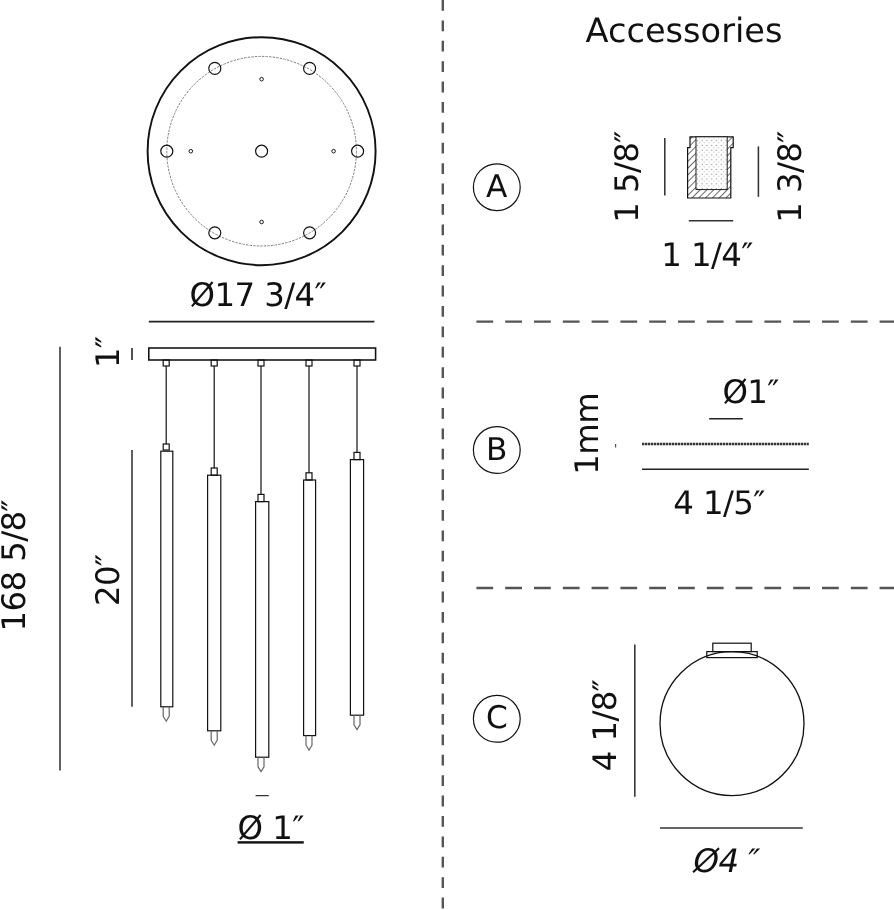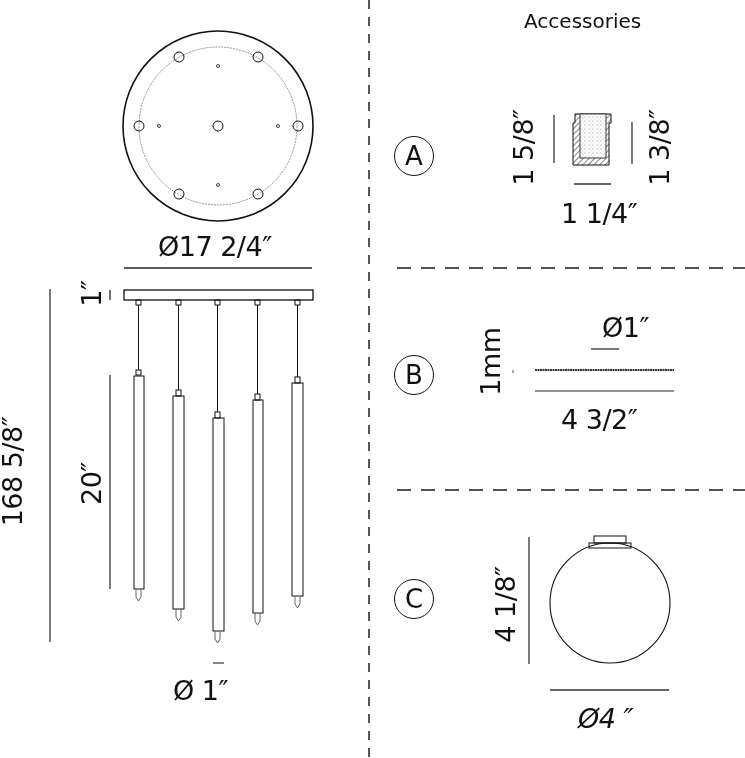--- a/index.html
+++ b/index.html
@@ -5,21 +5,21 @@
   html, body { margin: 0; padding: 0; background: #ffffff; }
   body { width: 745px; height: 758px; position: relative; overflow: hidden;
          font-family: "DejaVu Sans", "Liberation Sans", sans-serif; color: #111; }
   svg { position: absolute; left: 0; top: 0; }
   .lbl { position: absolute; white-space: nowrap; font-size: 27px; line-height: 1; color: #111;
          font-family: "DejaVu Sans", sans-serif; letter-spacing: -0.5px; }
   .vert { transform-origin: center center; transform: rotate(-90deg); }
   .circle-letter { position: absolute; width: 40px; height: 40px; border: 1.5px solid #111;
                    border-radius: 50%; display: flex; align-items: center; justify-content: center;
                    font-size: 26px; box-sizing: border-box; }
-  .title { position: absolute; font-size: 20px; margin-left: 36px; }
+  .title { position: absolute; font-size: 28px; }
 </style>
 </head>
 <body>
 
 <svg width="745" height="758" viewBox="0 0 745 758">
 
   <line x1="369" y1="0" x2="369" y2="758" stroke="#555" stroke-width="2" stroke-dasharray="9,8"></line>
 
   <line x1="397" y1="268" x2="745" y2="268" stroke="#555" stroke-width="2" stroke-dasharray="14,10"></line>
   <line x1="397" y1="490" x2="745" y2="490" stroke="#555" stroke-width="2" stroke-dasharray="14,10"></line>
@@ -111,33 +111,33 @@
 
   <g>
     <rect x="594" y="536" width="32" height="7" fill="none" stroke="#111" stroke-width="1"></rect>
     <rect x="589" y="543" width="42" height="5" fill="none" stroke="#111" stroke-width="1"></rect>
     <circle cx="610" cy="603" r="60" fill="none" stroke="#111" stroke-width="1.1"></circle>
     <line x1="529" y1="537" x2="529" y2="664" stroke="#333" stroke-width="1.3"></line>
     <line x1="550" y1="690" x2="669" y2="690" stroke="#333" stroke-width="1.3"></line>
   </g>
 </svg>
 
-<div class="lbl" style="left:158px;top:233px;">Ø17 2/4″</div>
+<div class="lbl" style="left:158px;top:233px;">Ø17 3/4″</div>
 <div class="lbl vert" style="left:76px;top:280px;width:30px;text-align:center;">1″</div>
 <div class="lbl vert" style="left:-63px;top:458px;width:150px;text-align:center;">168 5/8″</div>
 <div class="lbl vert" style="left:56px;top:470px;width:70px;text-align:center;">20″</div>
-<div class="lbl" style="left:173px;top:677px;">Ø 1″</div>
+<div class="lbl" style="left:198px;top:677px;text-decoration:underline;">Ø 1″</div>
 
 <div class="title" style="left:488px;top:9px;">Accessories</div>
 
 <div class="circle-letter" style="left:394px;top:136px;">A</div>
 <div class="lbl vert" style="left:483px;top:134px;width:80px;text-align:center;">1 5/8″</div>
 <div class="lbl vert" style="left:619px;top:134px;width:80px;text-align:center;">1 3/8″</div>
-<div class="lbl" style="left:551px;top:200px;margin-left:10px;">1 1/4″</div>
+<div class="lbl" style="left:551px;top:200px;">1 1/4″</div>
 
 <div class="circle-letter" style="left:394px;top:355px;">B</div>
 <div class="lbl vert" style="left:455px;top:348px;width:70px;text-align:center;">1mm</div>
 <div class="lbl" style="left:602px;top:314px;">Ø1″</div>
-<div class="lbl" style="left:561px;top:406px;">4 3/2″</div>
+<div class="lbl" style="left:561px;top:406px;">4 1/5″</div>
 
 <div class="circle-letter" style="left:394px;top:579px;">C</div>
 <div class="lbl vert" style="left:455px;top:591px;width:100px;text-align:center;">4 1/8″</div>
 <div class="lbl" style="left:578px;top:705px;font-style:italic;">Ø4 ″</div>
 
 </body></html>

